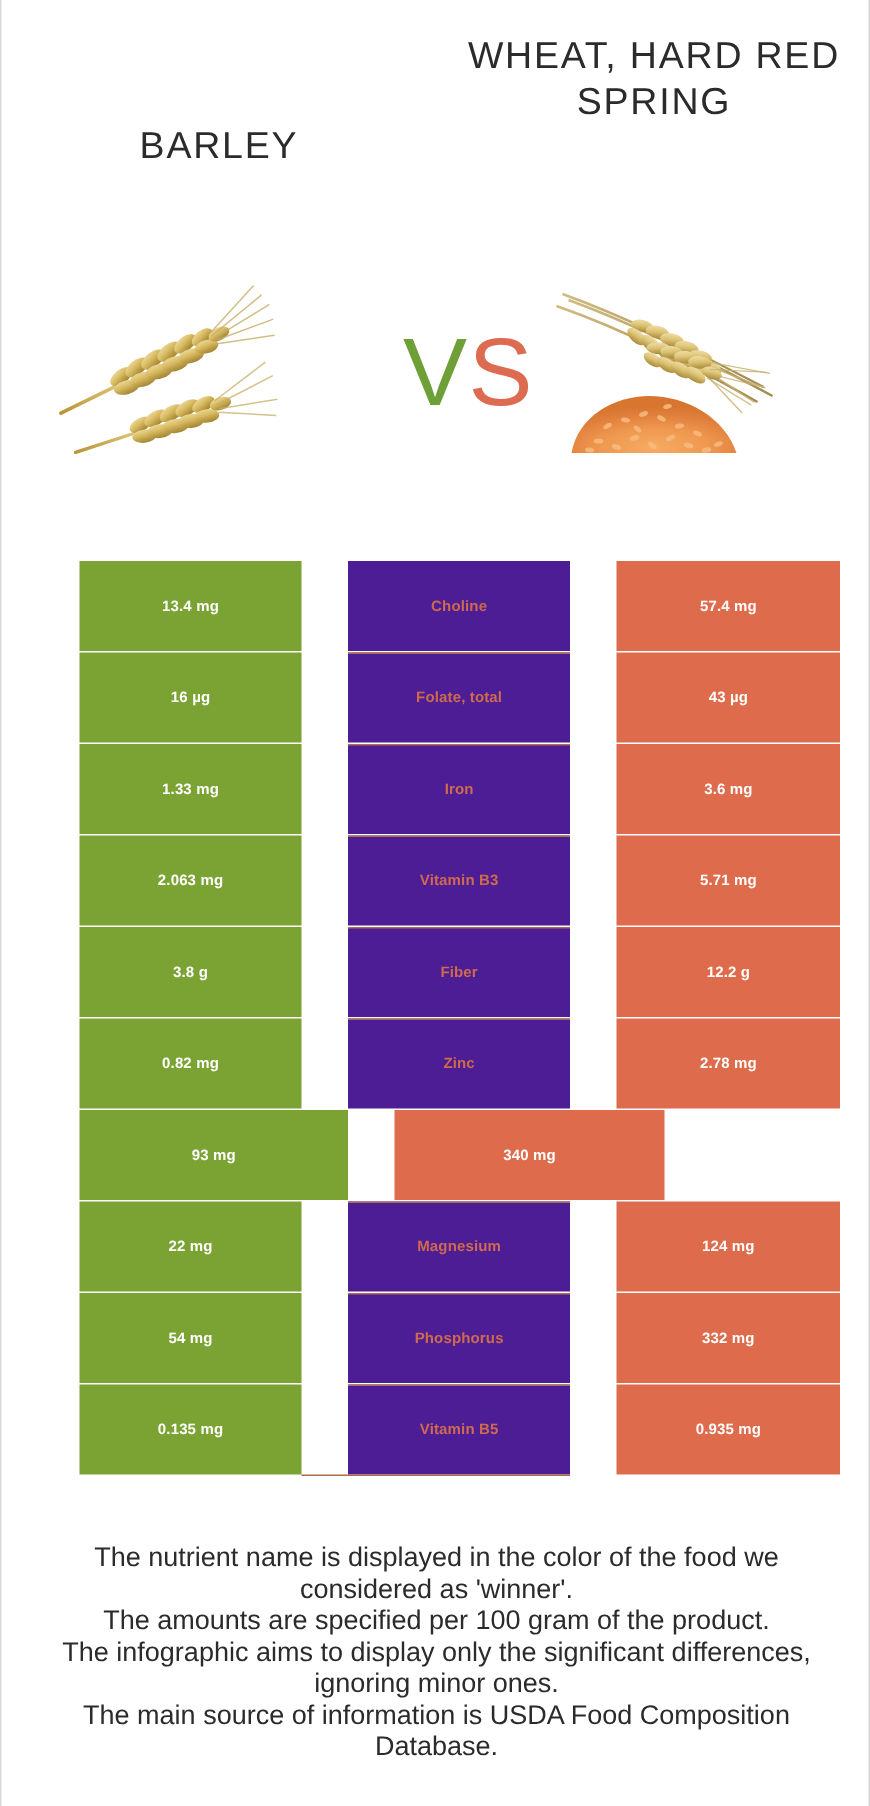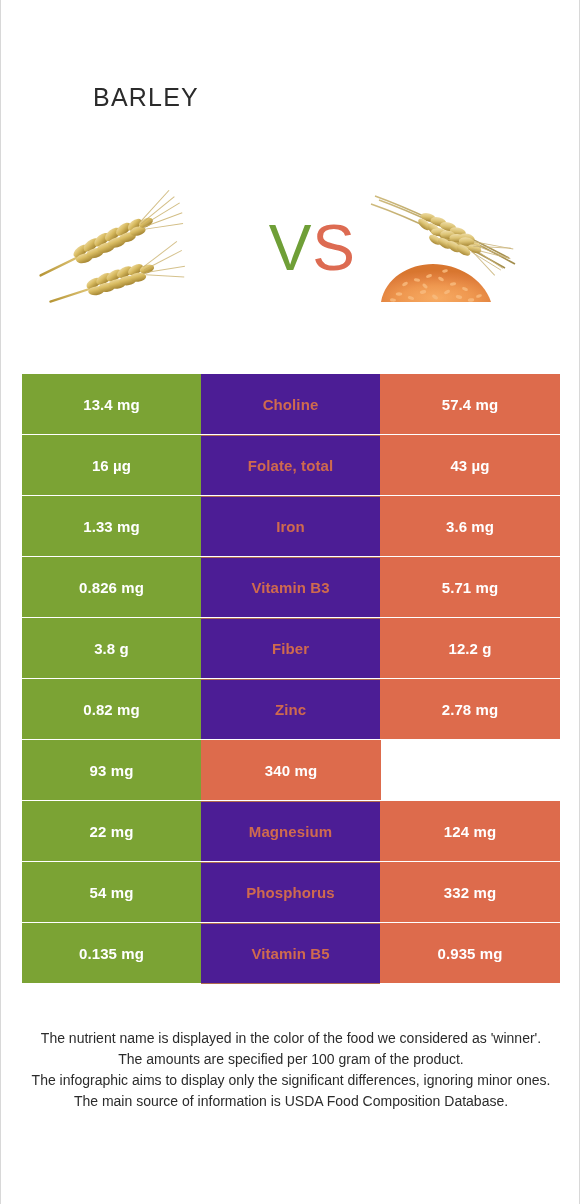--- a/index.html
+++ b/index.html
@@ -102,23 +102,24 @@
     height: 60px;
     display: flex;
     align-items: stretch;
     margin-bottom: 1px;
   }
   .cell {
     display: flex;
     align-items: center;
     justify-content: center;
     box-sizing: border-box;
-    font-size: 15px;
+    font-size: 10px;
     font-weight: 700;
     letter-spacing: .1px;
+    margin-left: 31px;
     -webkit-font-smoothing: antialiased;
   }
   .cell-left {
     width: 179px;
     background: #7ba334;
     color: #ffffff;
   }
   .cell-mid {
     width: 179px;
     background: #4c1d95;
@@ -141,35 +142,36 @@
     bottom: -1px;
   }
 
   
   .footer {
     position: absolute;
     top: 1028px;
     left: 24px;
     width: 532px;
     text-align: center;
-    font-size: 14px;
+    font-size: 18px;
     line-height: 21px;
     color: #2b2b2b;
     font-weight: 400;
     -webkit-font-smoothing: antialiased;
   }
   .footer p { margin: 0; }
 </style>
 </head>
 <body>
 
 <div class="page">
 
   <div class="header">
     <div class="title title-left">Barley</div>
+    <div class="title title-right">Wheat, Hard Red Spring</div>
   </div>
 
   <div class="hero">
 
     <div class="hero-img hero-left">
       <svg viewBox="0 0 210 140" width="210" height="140">
         <defs>
           <linearGradient id="gk" x1="0" y1="0" x2="0.3" y2="1">
             <stop offset="0%" stop-color="#f0dda6"></stop>
             <stop offset="50%" stop-color="#d9bc62"></stop>
@@ -337,21 +339,21 @@
         <div class="cell cell-left">16 µg</div>
         <div class="cell cell-mid">Folate, total</div>
         <div class="cell cell-right">43 µg</div>
       </div>
       <div class="row">
         <div class="cell cell-left">1.33 mg</div>
         <div class="cell cell-mid">Iron</div>
         <div class="cell cell-right">3.6 mg</div>
       </div>
       <div class="row">
-        <div class="cell cell-left">0.826 mg</div>
+        <div class="cell cell-left">2.063 mg</div>
         <div class="cell cell-mid">Vitamin B3</div>
         <div class="cell cell-right">5.71 mg</div>
       </div>
       <div class="row">
         <div class="cell cell-left">3.8 g</div>
         <div class="cell cell-mid">Fiber</div>
         <div class="cell cell-right">12.2 g</div>
       </div>
       <div class="row">
         <div class="cell cell-left">0.82 mg</div>

